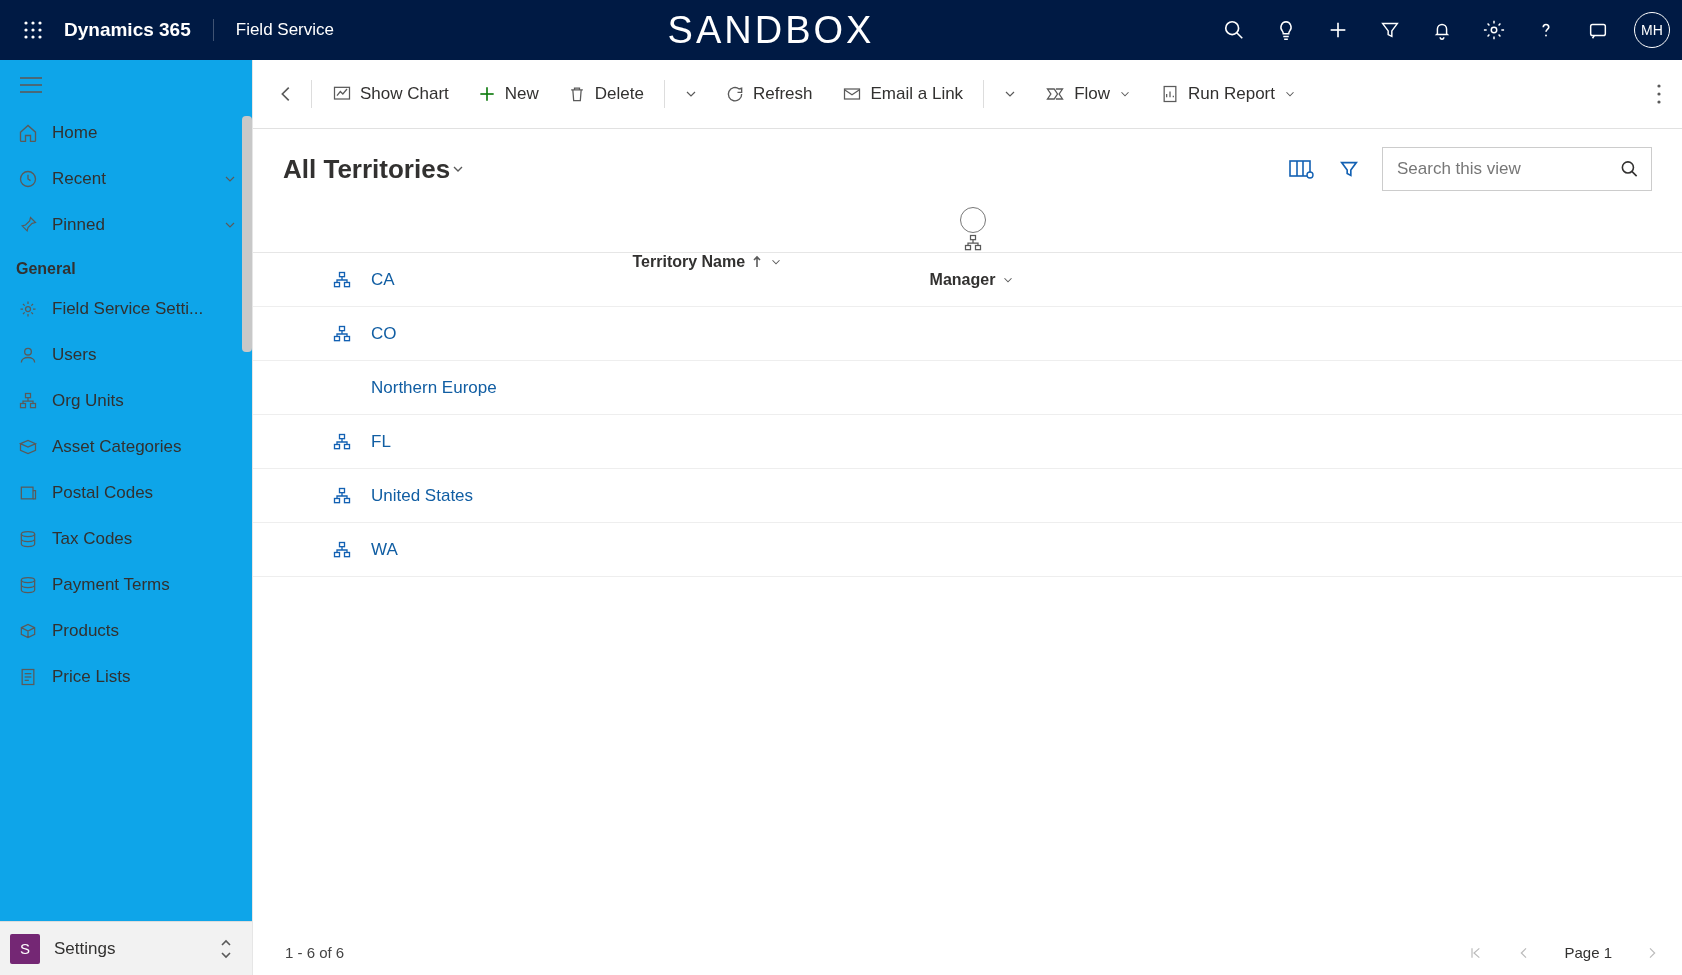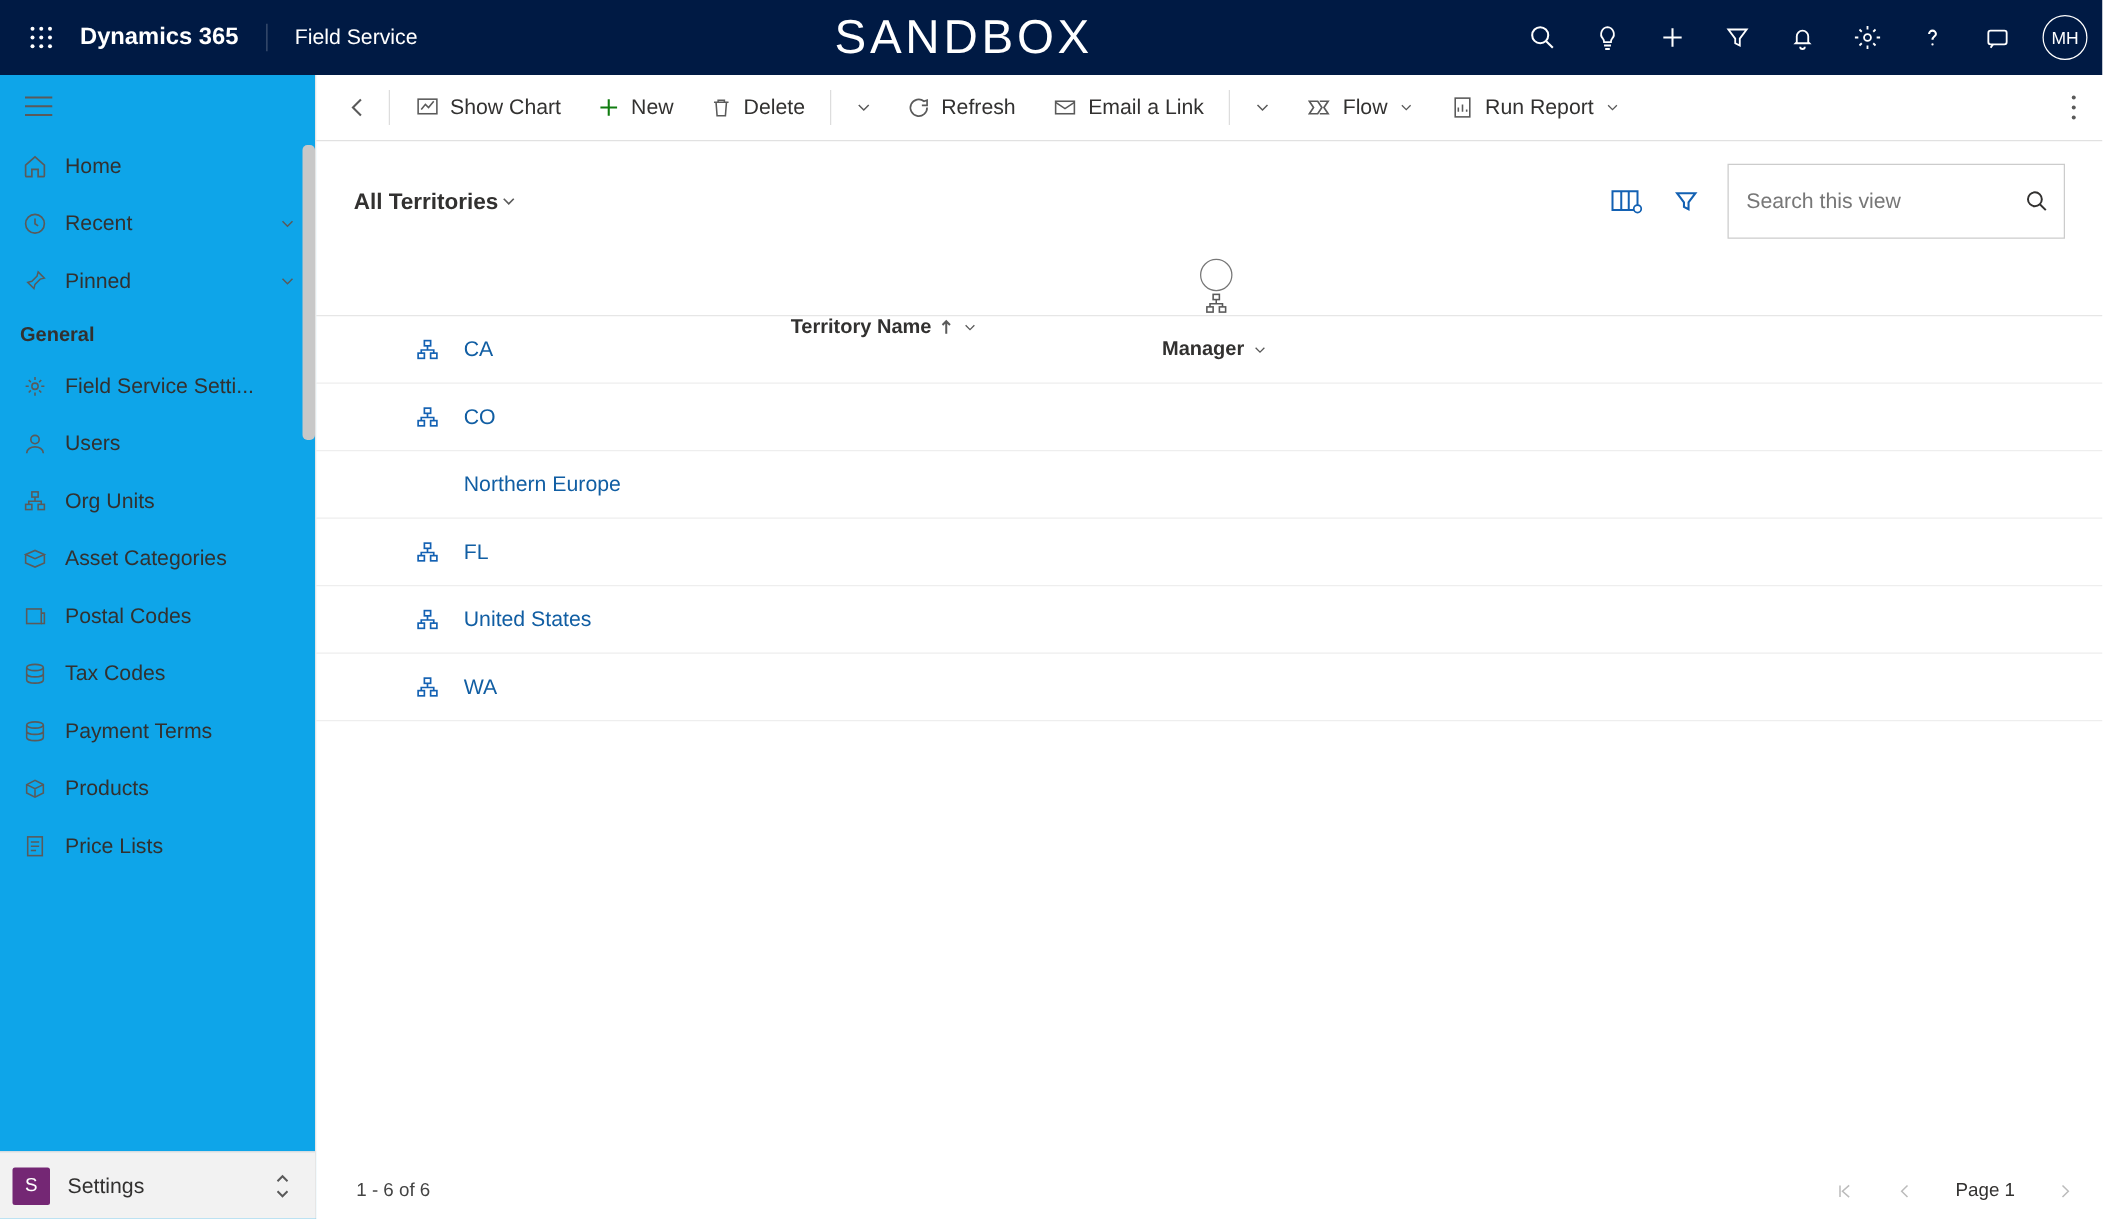--- a/index.html
+++ b/index.html
@@ -117,21 +117,21 @@
     width:30px; height:30px; background:#742774;
     color:#fff; display:flex; align-items:center; justify-content:center;
     margin-right:14px; font-size:15px; border-radius:2px;
   }
   .area-switch .updown {
     margin-left:auto; margin-right:18px;
   }
 
   .main { flex:1; display:flex; flex-direction:column; background:#fff; position:relative;}
   .cmdbar {
-    height: 53px;
+    height: 69px;
     border-bottom: 1px solid #e1e1e1;
     display:flex; align-items:center;
     padding-left: 14px;
     color:#323130;
     font-size:17px;
     gap: 0;
   }
   .cmdbar .back {
     width:38px; display:flex; justify-content:center;
   }
@@ -143,29 +143,29 @@
   }
   .cmdbar .more {
     margin-left:auto; padding:0 20px;
   }
 
   .view-header {
     display:flex; align-items:center;
     padding: 18px 30px 4px 30px;
   }
   .view-title {
-    font-size: 18px;
+    font-size: 26px;
     font-weight: 600;
     display:flex; align-items:center; 
   }
   .vh-spacer { flex:1; }
   .vh-icons { display:flex; align-items:center; gap:24px; margin-right:22px;}
   .vh-icons .vicon { cursor:pointer; }
   .search-box {
-    border:1px solid #ccc; height:60px; width:270px;
+    border:1px solid #ccc; height:44px; width:270px;
     display:flex; align-items:center; padding:0 12px;justify-content:space-between;
   }
   .search-box input {
     border:none; outline:none; flex:1; font-size:17px;
     color:#4f4f4f;
   }
   .search-box input::placeholder { color:#777; }
 
   .grid {
     padding: 6px 0 0 0;

